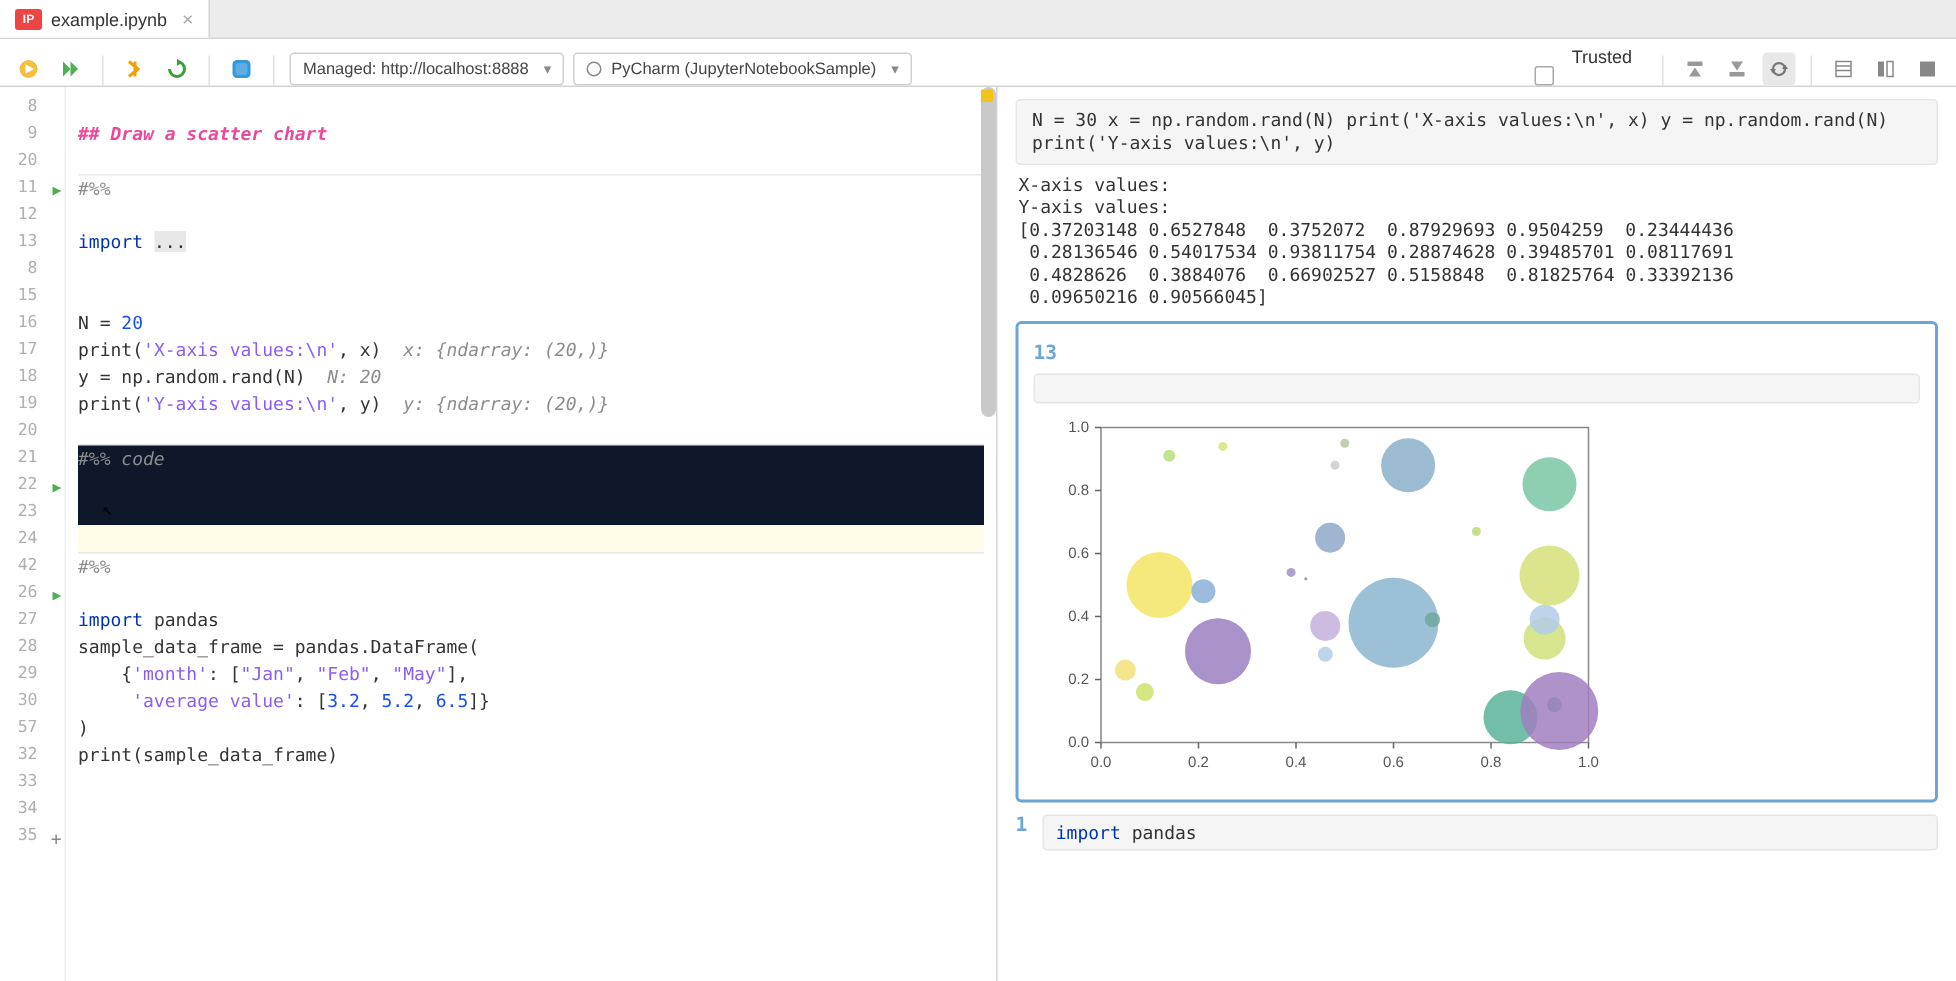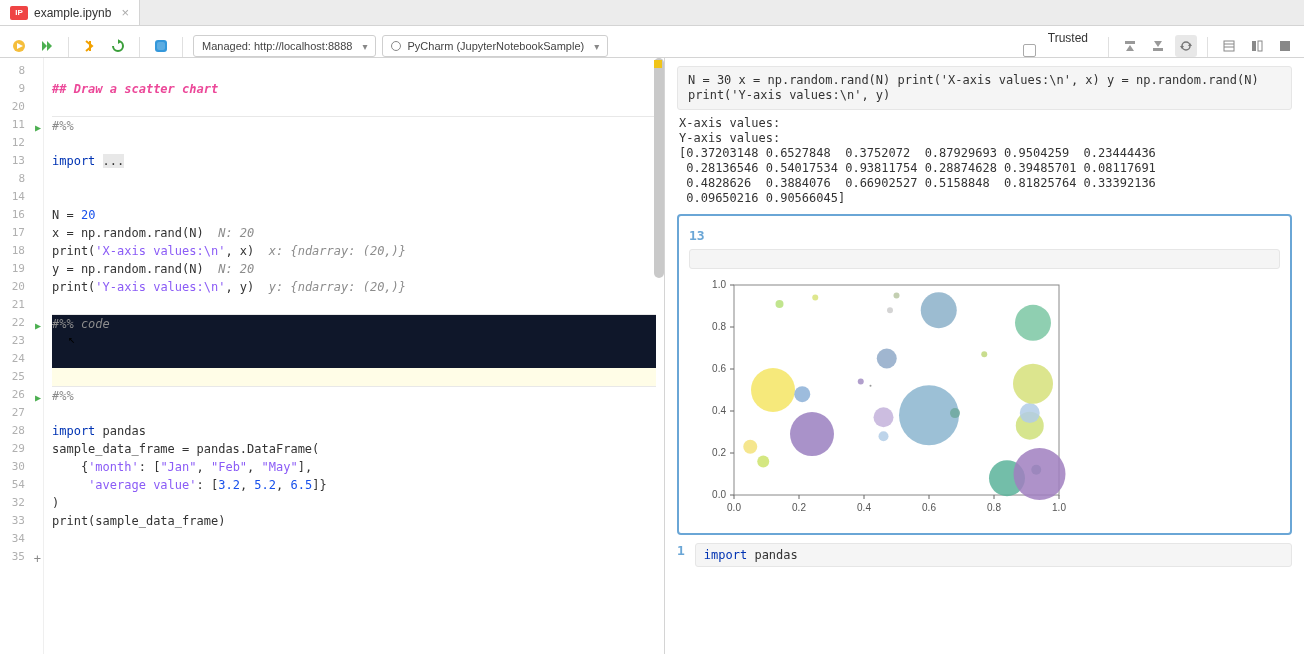--- a/index.html
+++ b/index.html
@@ -147,54 +147,53 @@
 
   <div class="editor">
     <div class="gutter" id="gutter">
         <div class="ln">8</div>
         <div class="ln">9</div>
         <div class="ln">20</div>
         <div class="ln">11<span class="run">▶</span></div>
         <div class="ln">12</div>
         <div class="ln">13</div>
         <div class="ln">8</div>
-        <div class="ln">14</div>
+        <div class="ln">15</div>
         <div class="ln">16</div>
         <div class="ln">17</div>
         <div class="ln">18</div>
         <div class="ln">19</div>
         <div class="ln">20</div>
         <div class="ln">21</div>
         <div class="ln">22<span class="run">▶</span></div>
         <div class="ln">23</div>
         <div class="ln">24</div>
-        <div class="ln">25</div>
+        <div class="ln">42</div>
         <div class="ln">26<span class="run">▶</span></div>
         <div class="ln">27</div>
         <div class="ln">28</div>
         <div class="ln">29</div>
         <div class="ln">30</div>
-        <div class="ln">54</div>
+        <div class="ln">57</div>
         <div class="ln">32</div>
         <div class="ln">33</div>
         <div class="ln">34</div>
         <div class="ln">35<span class="plus">+</span></div>
       </div>
     <div class="code-area" id="code">
       <span class="cursor">↖</span>
     <div class="code-line"></div>
         <div class="code-line"><span class="cmb">## Draw a scatter chart</span></div>
         <div class="code-line"></div>
         <div class="code-line cell-sep"><span class="cm">#%%</span></div>
         <div class="code-line"></div>
         <div class="code-line"><span class="kw">import</span> <span style="background:#e8e8e8">...</span></div>
         <div class="code-line"></div>
         <div class="code-line"></div>
         <div class="code-line">N = <span class="num">20</span></div>
-        <div class="code-line">x = np.random.rand(N)  <span class="cm">N: 20</span></div>
         <div class="code-line">print(<span class="str">'X-axis values:\n'</span>, x)  <span class="cm">x: {ndarray: (20,)}</span></div>
         <div class="code-line">y = np.random.rand(N)  <span class="cm">N: 20</span></div>
         <div class="code-line">print(<span class="str">'Y-axis values:\n'</span>, y)  <span class="cm">y: {ndarray: (20,)}</span></div>
         <div class="code-line"></div>
         <div class="code-line bg-active cell-sep"><span class="cm">#%% code</span></div>
         <div class="code-line bg-active"></div>
         <div class="code-line bg-active"></div>
         <div class="code-line bg-caret"></div>
         <div class="code-line cell-sep"><span class="cm">#%%</span></div>
         <div class="code-line"></div>

